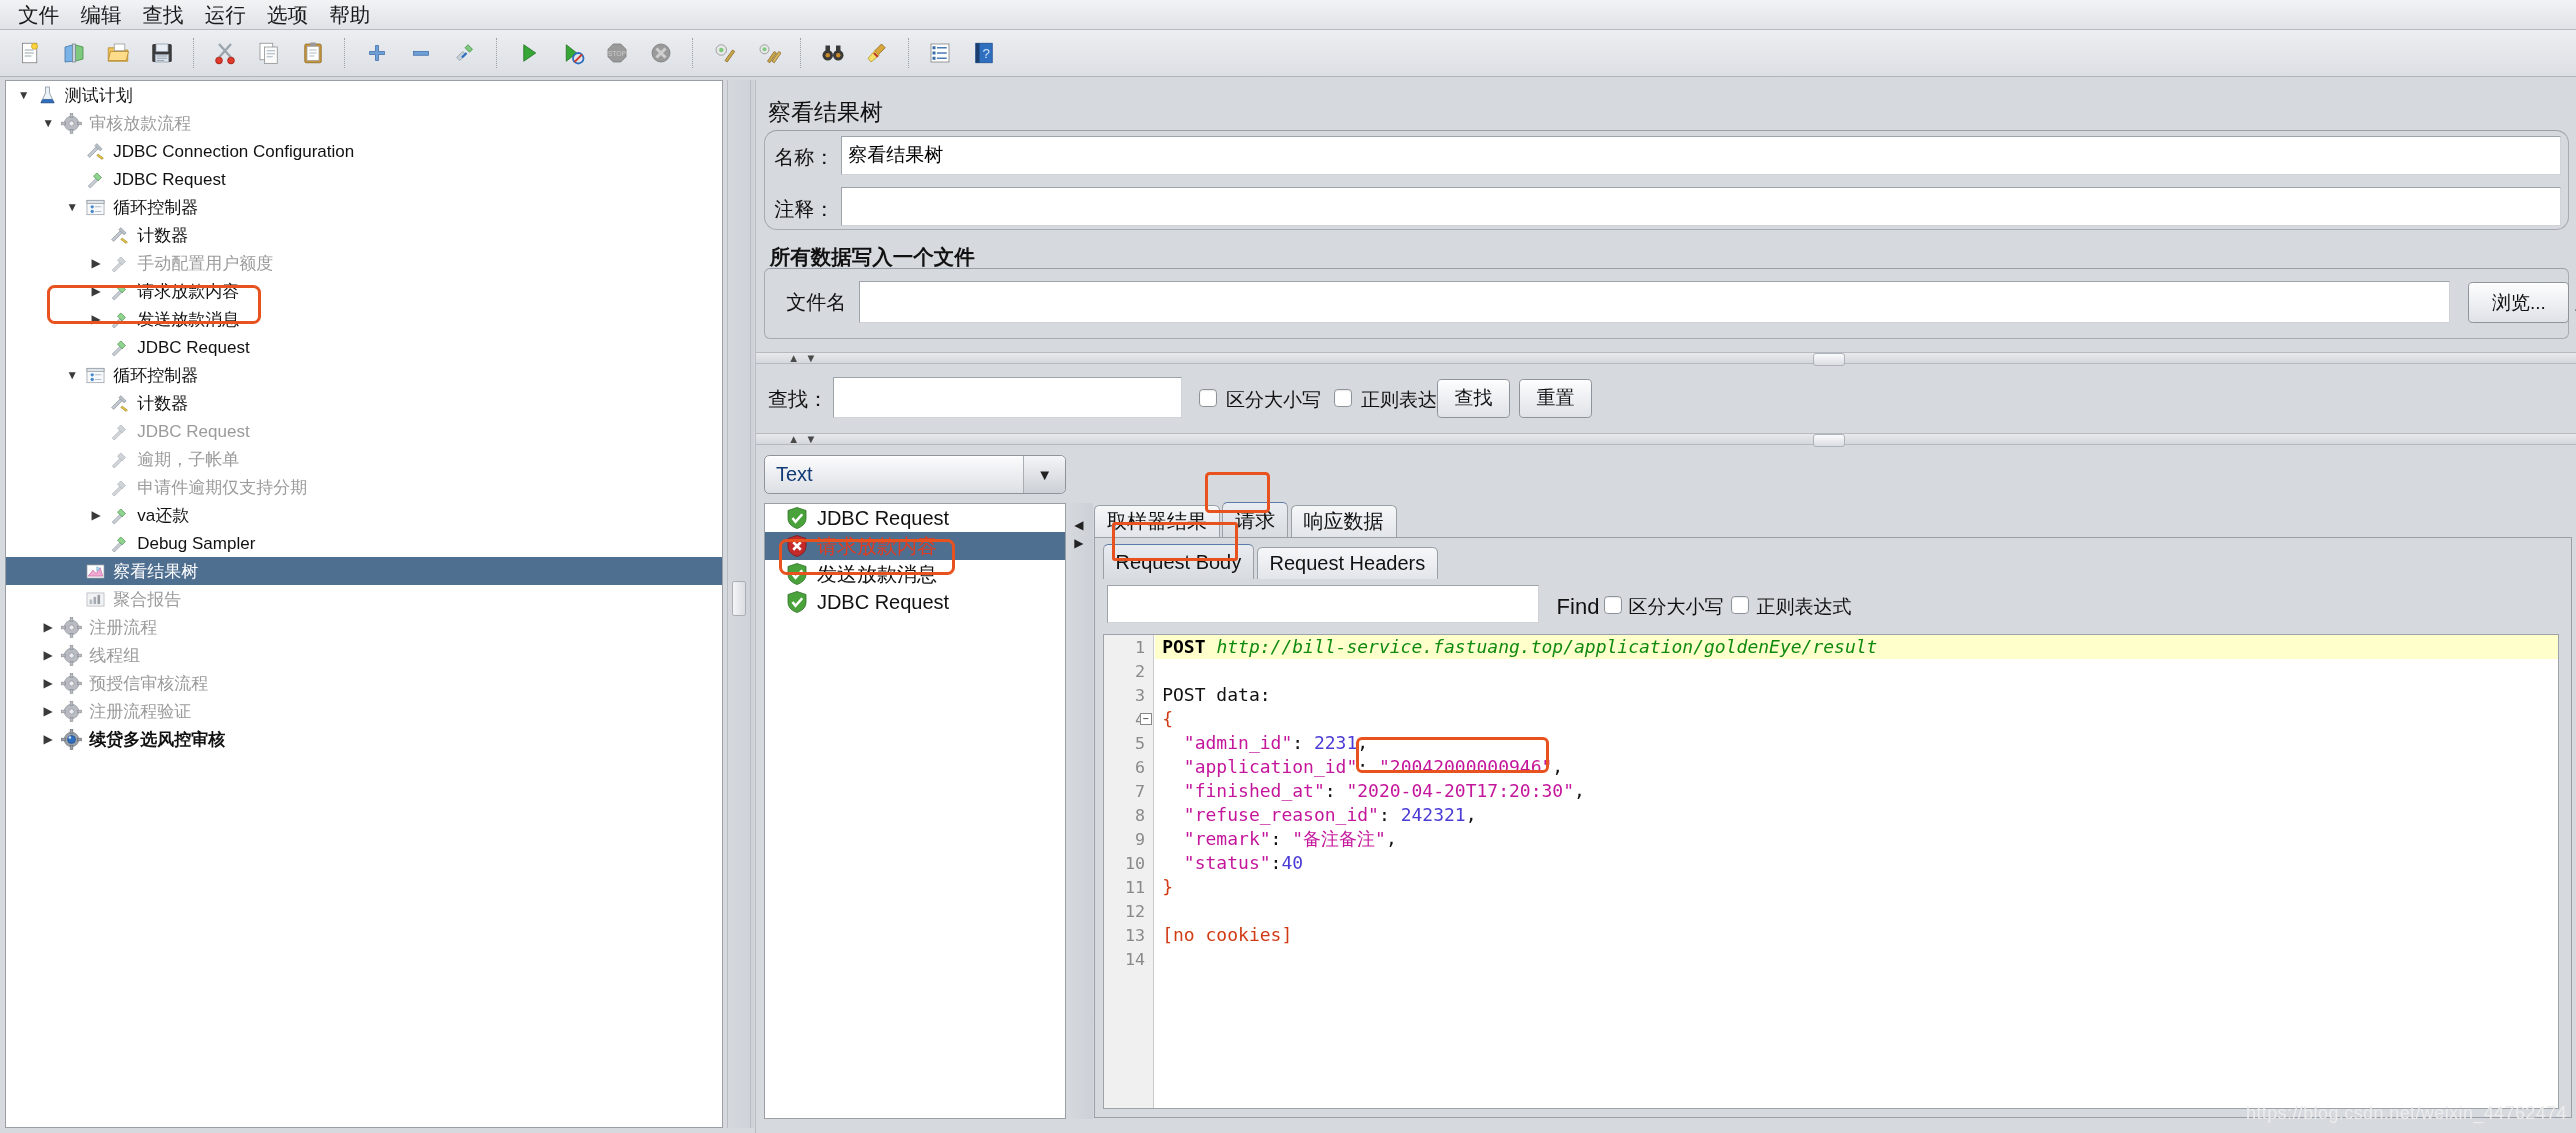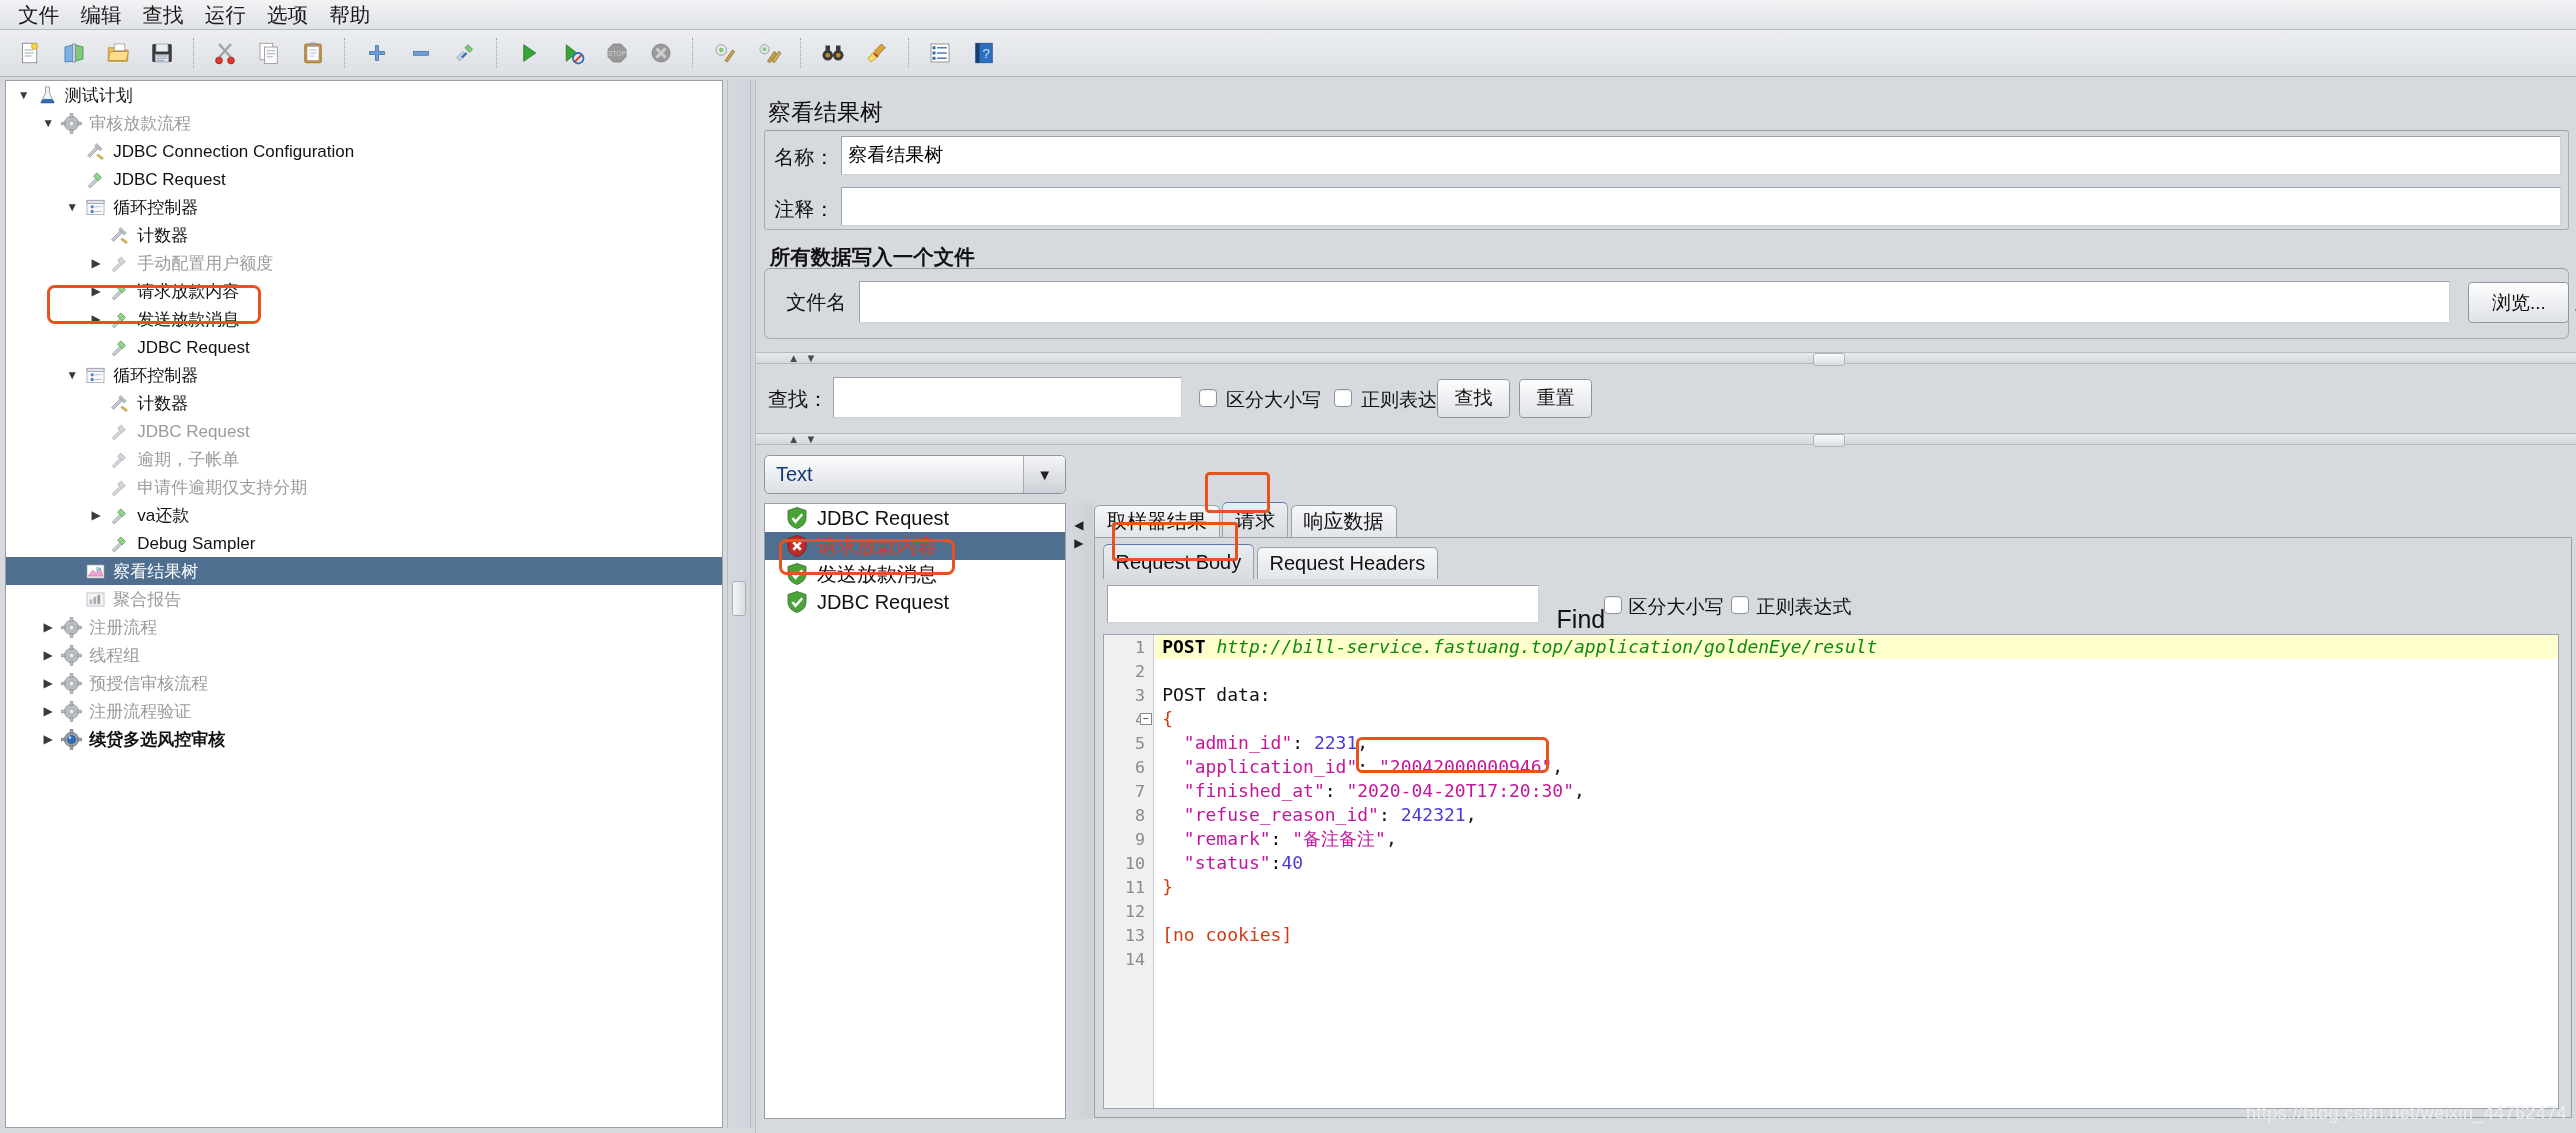--- a/index.html
+++ b/index.html
@@ -90,21 +90,21 @@
     background:#d6d9de;box-sizing:border-box;
     border-left:0.8px solid #b9bdc3;
     overflow:hidden;
   }
   #panel-title{
     position:absolute;left:12px;top:16.7px;font-size:23px;color:#111;
   }
   .etched{
     border:0.8px solid #a7abb2;border-top-color:#9aa0a7;
     background:#d6d9de;box-sizing:border-box;
-    border-radius:3px;
+    border-radius:13px;
   }
   .jtextfield{
     background:#ffffff;
     border:1.5px solid #9da3ab;border-right-color:#cfd3d8;border-bottom-color:#cfd3d8;
     box-sizing:border-box;font-size:19px;color:#000;
     padding:1.5px 6px;display:flex;align-items:center;
     white-space:nowrap;overflow:hidden;
   }
   .flabel{font-size:20px;color:#111;white-space:nowrap;}
   .grouptitle{font-size:20.5px;font-weight:bold;color:#111;}
@@ -837,21 +837,21 @@
         <div class="jtab">响应数据</div>
       </div>
     <div class="tabbody" style="position:absolute;left:0;top:35px;width:1478px;height:581px;">
       <div class="tabstrip" id="subtabs" style="margin:6px 0 0 7.6px;">
           <div class="jtab active">Request Body</div>
           <div class="jtab">Request Headers</div>
         </div>
 
       <div style="position:absolute;left:7.6px;top:47px;width:1456px;height:41px;">
         <div class="jtextfield" style="position:absolute;left:4.6px;top:0;width:432px;height:38px;"></div>
-        <div class="flabel" style="position:absolute;left:454px;top:20px;font-size:25px;">Find</div>
+        <div class="flabel" style="position:absolute;left:454px;top:9px;font-size:22px;">Find</div>
         <div class="jcheck" style="position:absolute;left:501px;top:10.6px;"></div>
         <div class="flabel" style="position:absolute;left:526px;top:9px;font-size:19px;">区分大小写</div>
         <div class="jcheck" style="position:absolute;left:628px;top:10.6px;"></div>
         <div class="flabel" style="position:absolute;left:654px;top:9px;font-size:19px;">正则表达式</div>
       </div>
 
       <div id="codewrap" style="left:7.6px;top:96px;width:1456px;height:475px;">
         <div id="gutter">
             <div class="lnum">1</div>
             <div class="lnum">2</div>

